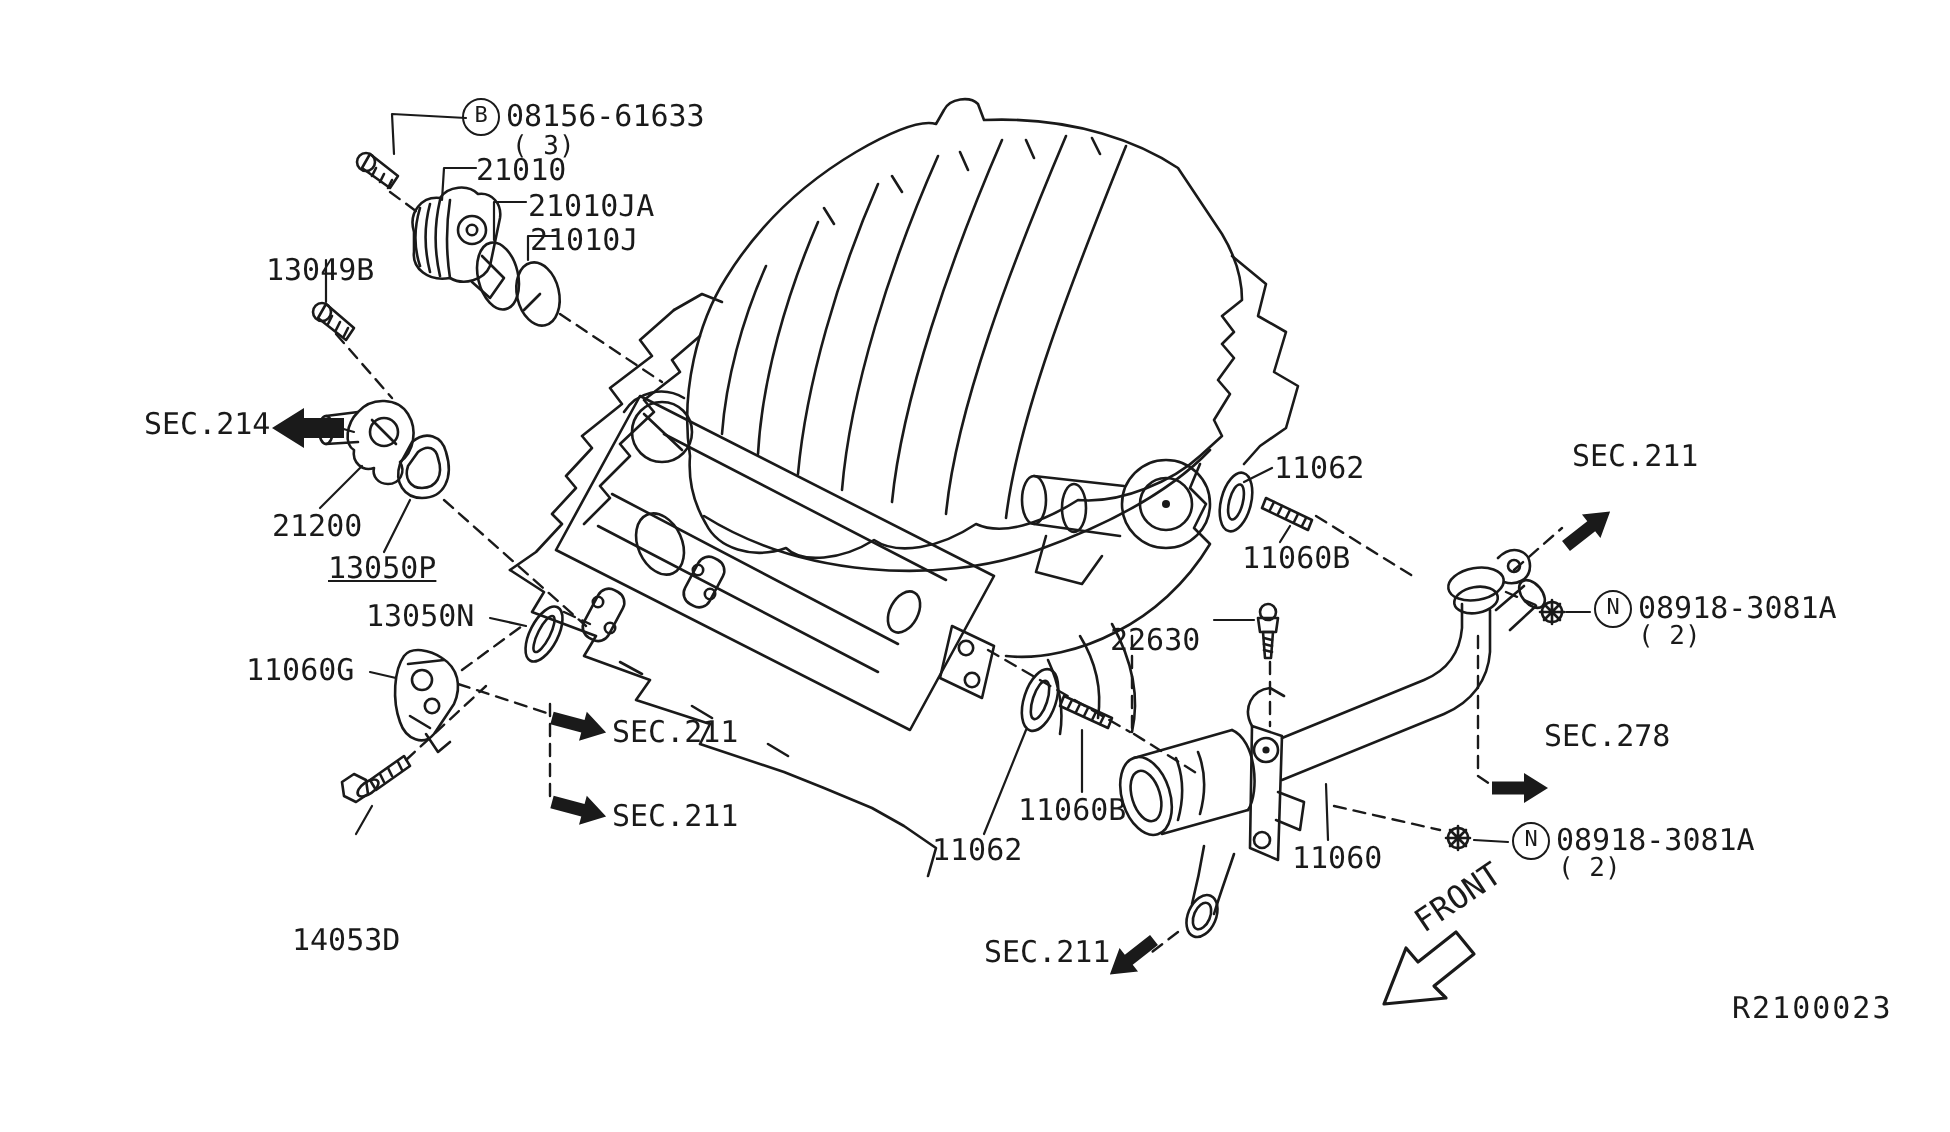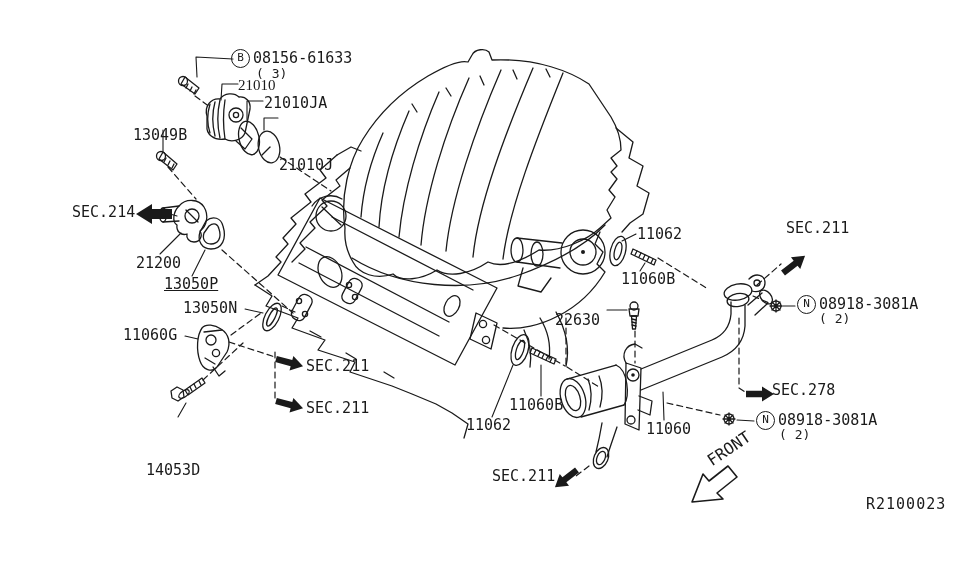--- a/index.html
+++ b/index.html
@@ -255,23 +255,23 @@
   <polygon points="692,502 703,474 709,481 728,466 737,477 717,493 723,499" fill="#ffffff" stroke="#1a1a1a" stroke-width="1.6"></polygon>
  </g>
 </svg>
 
 <div class="lbl" style="left:231px;top:49px;">
   <span class="badge">B</span>
   <span>08156-61633</span>
 </div>
 <div class="lbl small" style="left:256px;top:67px;">( 3)</div>
 
-<div class="lbl" style="left:238px;top:77px;font-family:Liberation Serif, serif;">21010</div>
+<div class="lbl" style="left:238px;top:77px;">21010</div>
 <div class="lbl" style="left:264px;top:95px;">21010JA</div>
-<div class="lbl" style="left:279px;top:112px;margin-top:45px;">21010J</div>
+<div class="lbl" style="left:265px;top:112px;">21010J</div>
 <div class="lbl" style="left:133px;top:111px;margin-top:16px;">13049B</div>
 <div class="lbl" style="left:72px;top:204px;">SEC.214</div>
 <div class="lbl" style="left:136px;top:255px;">21200</div>
 <div class="lbl" style="left:164px;top:276px;text-decoration:underline;">13050P</div>
 <div class="lbl" style="left:183px;top:300px;">13050N</div>
 <div class="lbl" style="left:123px;top:327px;">11060G</div>
 <div class="lbl" style="left:146px;top:418px;margin-top:44px;">14053D</div>
 <div class="lbl" style="left:306px;top:358px;">SEC.211</div>
 <div class="lbl" style="left:306px;top:400px;">SEC.211</div>
 <div class="lbl" style="left:466px;top:417px;">11062</div>
@@ -281,21 +281,21 @@
 <div class="lbl" style="left:637px;top:226px;">11062</div>
 <div class="lbl" style="left:621px;top:271px;">11060B</div>
 <div class="lbl" style="left:786px;top:220px;">SEC.211</div>
 
 <div class="lbl" style="left:797px;top:295px;">
   <span class="badge">N</span>
   <span>08918-3081A</span>
 </div>
 <div class="lbl small" style="left:819px;top:312px;">( 2)</div>
 
-<div class="lbl" style="left:772px;top:382px;">SEC.278</div>
+<div class="lbl" style="left:772px;top:360px;">SEC.278</div>
 
 <div class="lbl" style="left:756px;top:411px;">
   <span class="badge">N</span>
   <span>08918-3081A</span>
 </div>
 <div class="lbl small" style="left:779px;top:428px;">( 2)</div>
 
 <div class="lbl" style="left:646px;top:421px;">11060</div>
 
 <div class="lbl rot" style="left:714px;top:452px;">FRONT</div>

